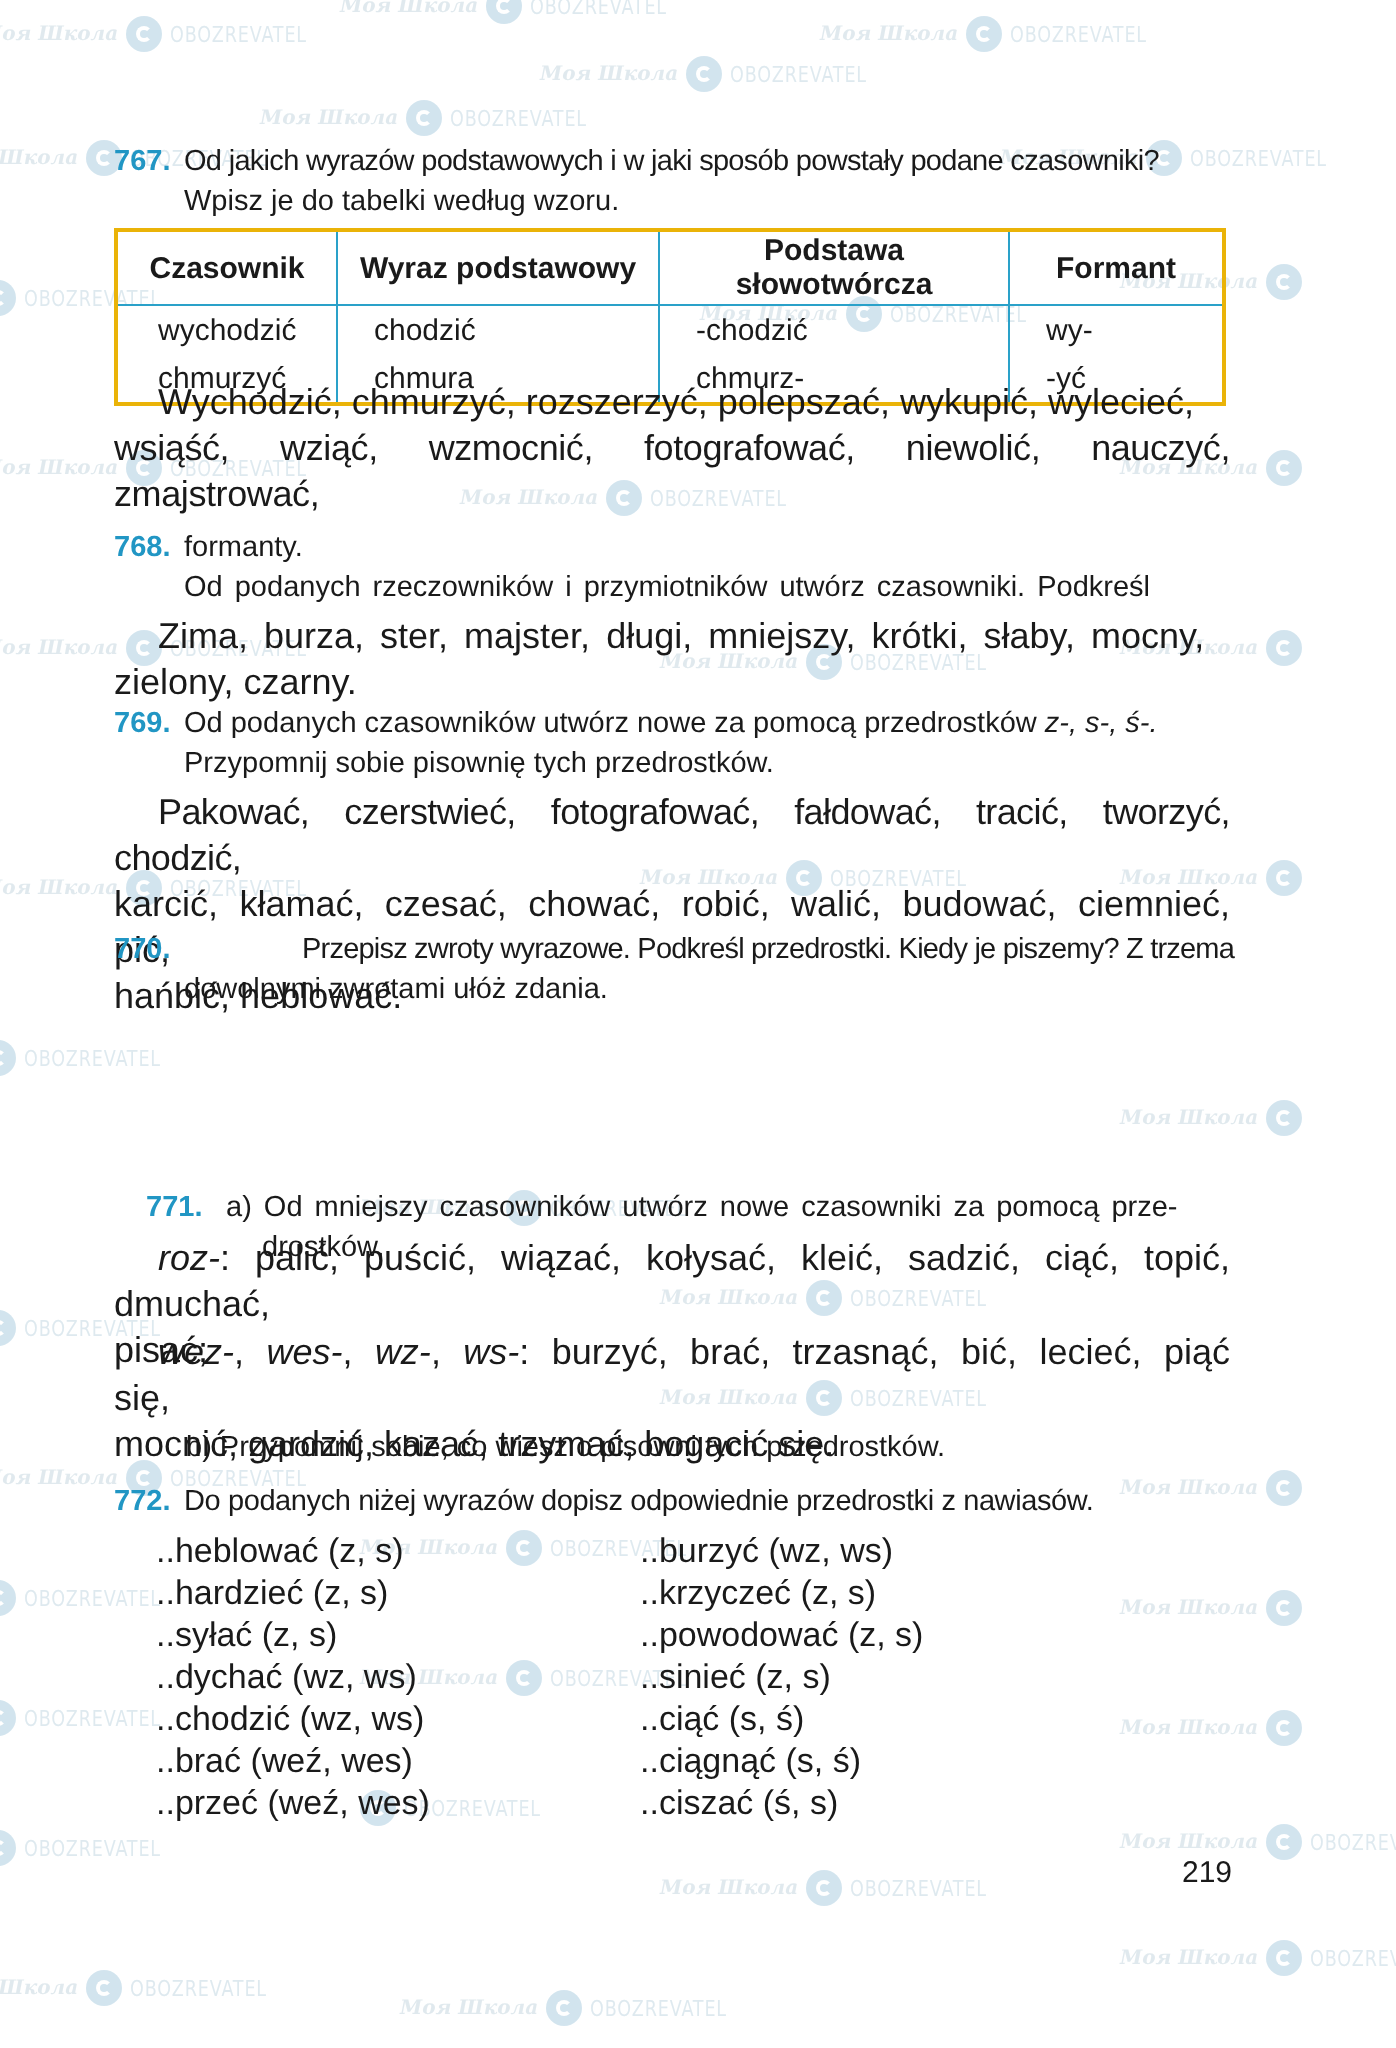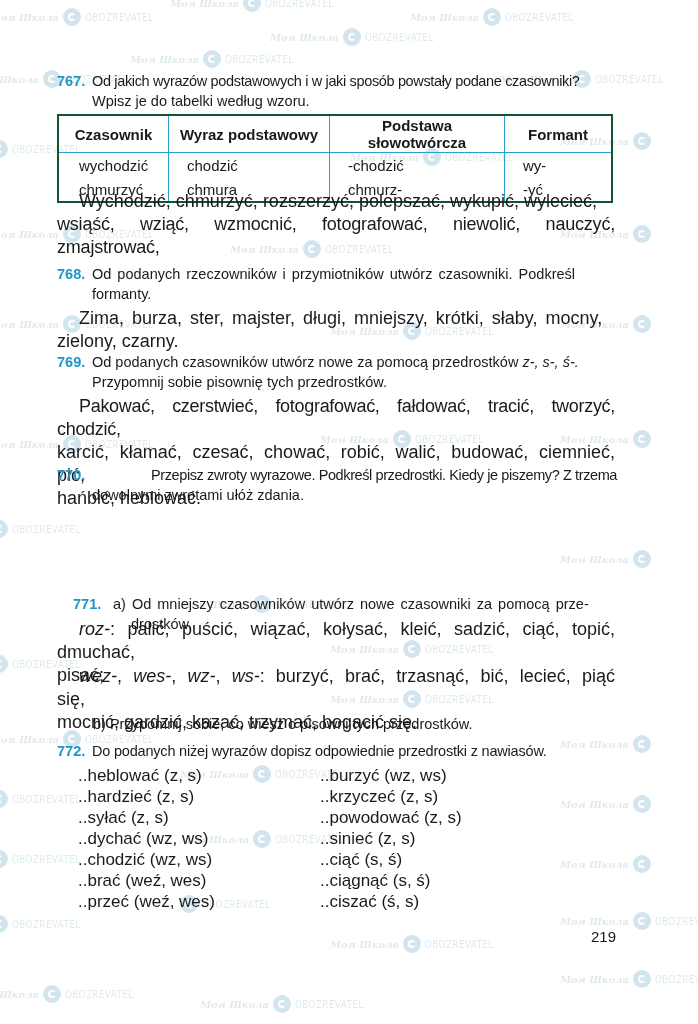--- a/index.html
+++ b/index.html
@@ -17,21 +17,21 @@
   .content { position: absolute; left: 0; top: 0; width: 593px; height: 1024px; z-index: 1; border-radius: 21px; }
   .task { position: absolute; left: 57px; width: 560px; font-size: 14.5px; line-height: 20px; }
   .task-num { color: #2196c4; font-weight: bold; display: inline-block; width: 34px; }
   .task-text { position: absolute; left: 35px; top: 0; width: 525px; }
   .para { position: absolute; left: 57px; width: 558px; font-size: 18px; line-height: 23px; text-align: justify; text-align-last: left; }
   .para .indent { display: inline-block; width: 22px; }
   i { font-style: italic; }
 
   table.words {
     position: absolute; left: 57px; top: 114px; width: 556px; border-collapse: collapse;
-    border: 2px solid #14532d; font-size: 15px;
+    border: 2px solid #eab308; font-size: 15px;
   }
   table.words th { font-weight: bold; text-align: center; height: 24px; border: 1px solid #2aa1c9; border-bottom: 1.5px solid #2aa1c9; }
   table.words td { border-left: 1px solid #2aa1c9; border-right: 1px solid #2aa1c9; height: 22px; padding-left: 18px; }
   table.words td:first-child { padding-left: 20px; }
 
   .cols { position: absolute; left: 78px; top: 765px; font-size: 17px; line-height: 21px; }
   .col { position: absolute; top: 0; width: 240px; }
   .col.left { left: 0; }
   .col.right { left: 242px; }
   .page-num { position: absolute; left: 591px; top: 928px; font-size: 15px; text-align: right; }
@@ -263,22 +263,22 @@
   </table>
 
   <div class="para" style="top:190px;">
     <div><span class="indent"></span><span>Wychodzić, chmurzyć, rozszerzyć, polepszać, wykupić, wylecieć,</span></div>
     <div style="letter-spacing:-0.2px;">wsiąść, wziąć, wzmocnić, fotografować, niewolić, nauczyć, zmajstrować,</div>
   </div>
 
   <div class="task" style="top:264px;">
     <span class="task-num">768.</span>
     <div class="task-text">
+      <div>formanty.</div>
       <div style="word-spacing:2px;">Od podanych rzeczowników i przymiotników utwórz czasowniki. Podkreśl</div>
-      <div>formanty.</div>
     </div>
   </div>
 
   <div class="para" style="top:307px;">
     <div style="word-spacing:3px;"><span class="indent"></span><span>Zima, burza, ster, majster, długi, mniejszy, krótki, słaby, mocny,</span></div>
     <div>zielony, czarny.</div>
   </div>
 
   <div class="task" style="top:352px;">
     <span class="task-num">769.</span>

